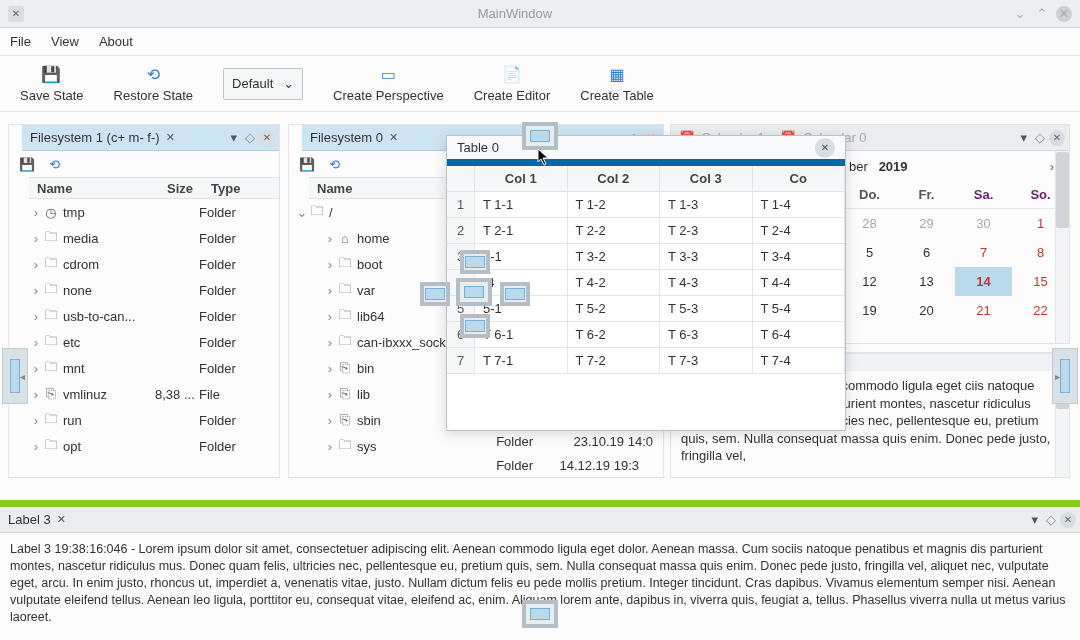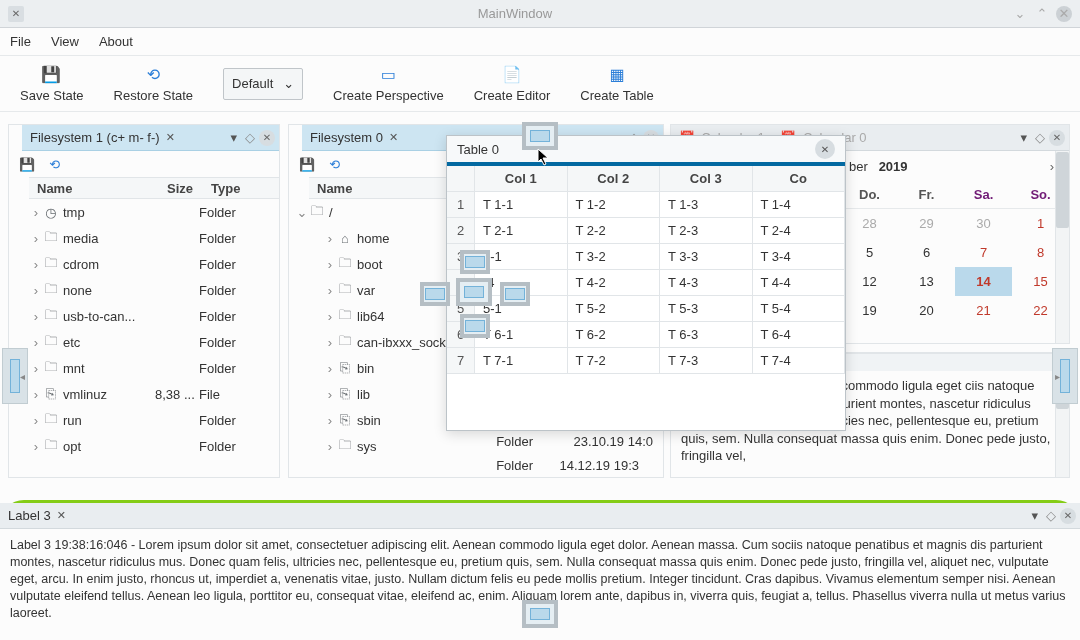--- a/index.html
+++ b/index.html
@@ -45,32 +45,32 @@
 .calgrid .h.sa { color:#701a75;}
 .calgrid .d { padding:7px 0;}
 .calgrid .d.red { color:#c0392b;}
 .calgrid .d.mut { color:#aaa;}
 .calgrid .d.sel { background:#bad9eb;font-weight:bold;}
 .latest { height:18px; display:flex; justify-content:flex-end; align-items:center; background:#f0f3f5; border-top:1px solid #e1e5e8;}
 .scrollbar-v { position:absolute; right:0; top:46px; bottom:0; width:14px; background:#f2f4f5; border-left:1px solid #e1e5e8;}
 .scrollbar-v .thumb { width:100%; background:#cfd5d9; border-radius:2px;}
 
 .popup { position:absolute; background:#fff; border:1px solid #bcc3c8; box-shadow: 0 3px 12px rgba(0,0,0,0.15);}
-.popup-title { height:30px; display:flex; align-items:center; justify-content:space-between; padding:0 10px; border-bottom:4px solid #0369a1; background:#f7f9fa;}
+.popup-title { height:30px; display:flex; align-items:center; justify-content:space-between; padding:0 10px; border-bottom:7px solid #0369a1; background:#f7f9fa;}
 .popup-title .close { width:20px; height:20px; background:#d7dde1; border-radius:50%; display:flex; align-items:center; justify-content:center; font-size:10px; color:#555;}
 .tbl { display:grid; grid-template-columns: 28px repeat(4, 1fr); font-size:13px;}
 .tbl .c { border-right:1px solid #e1e5e8; border-bottom:1px solid #e1e5e8; padding:5px 8px;}
 .tbl .c.h { background:#f5f7f8; font-weight:bold; text-align:center; color:#444;}
 .tbl .c.rh { background:#f5f7f8; text-align:center; color:#555;}
 
 .docktarget { position:absolute; width:36px; height:28px; background:#e5eef3; border:4px solid #b5bec4; display:flex; align-items:center; justify-content:center;}
 .docktarget .inner { width:20px; height:12px; background:#bad9eb; border:1px solid #73b2d9;}
 .docktarget.small9 { width:30px; height:24px; }
 .dockcluster { position:absolute; }
-.label3 { position:absolute; left:0; right:0; bottom:0; border-top:3px solid #84cc16;border-radius:24px;}
+.label3 { position:absolute; left:0; right:0; bottom:0; border-top:7px solid #84cc16;}
 .label3 .body { padding:8px 10px; line-height:1.35; color:#333; font-size:12.5px;}
 .cursor { position:absolute; width:14px; height:18px; }
 .cursor svg { width:14px; height:18px;}
 </style>
 </head>
 <body>
 
 <div class="titlebar">
   <div class="close-x">✕</div>
   <div class="title">MainWindow</div>

